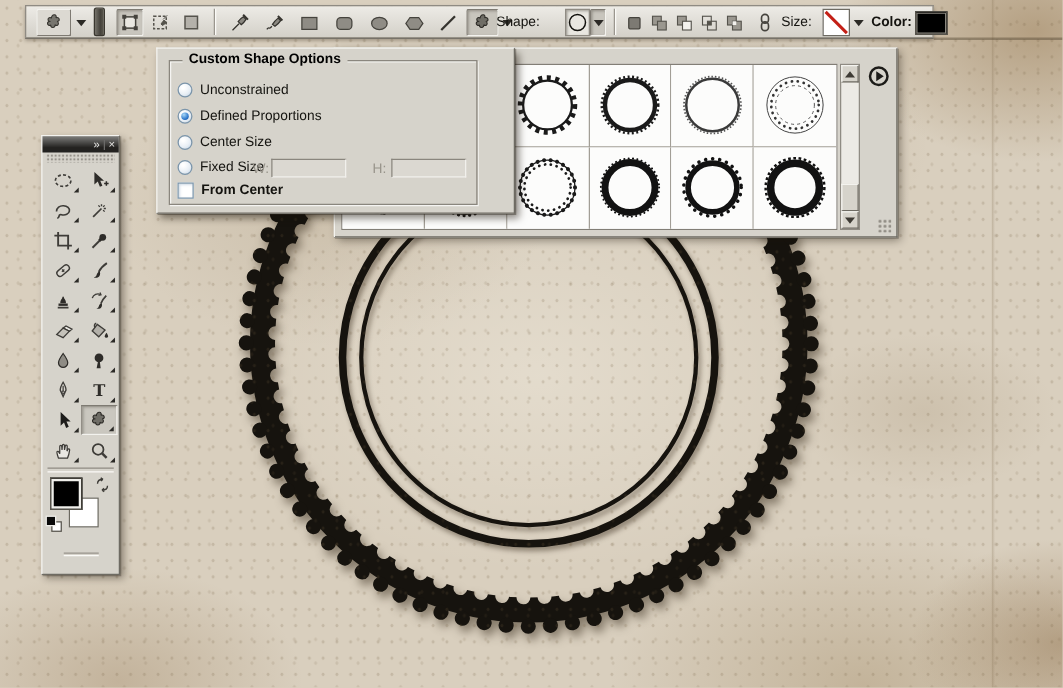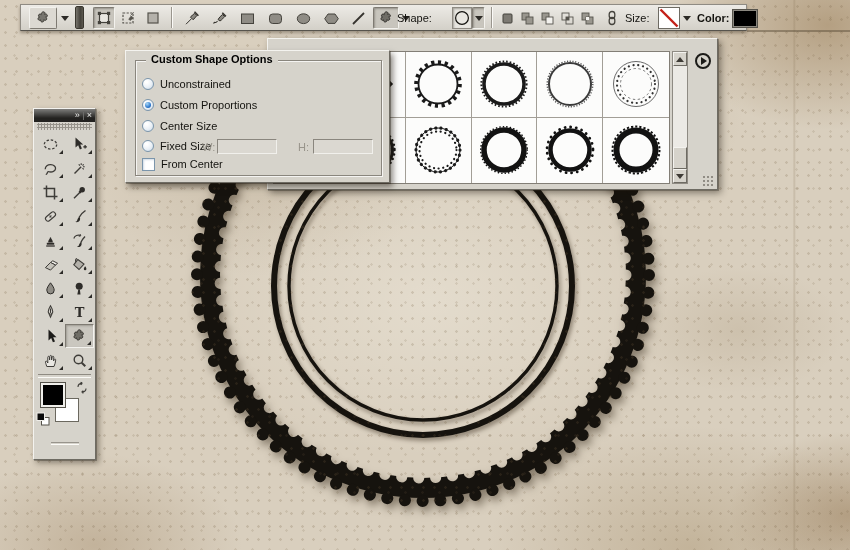--- a/index.html
+++ b/index.html
@@ -57,21 +57,21 @@
   .caret { width:0; height:0; border-left:4px solid transparent; border-right:4px solid transparent; border-top:5px solid #2c2a26; }
   .well { background:#e9e7e1; border:1px solid #8f8b83; box-shadow:inset 1px 1px 2px rgba(70,65,55,.4); }
   .swatch-none { background:#fff; border:1px solid #6e6b63; }
   .swatch-color { background:#000; border:1px solid #56534b; box-shadow:inset 0 0 0 1px #8a877f; }
 
   
   .panel {
     background:#d6d3cb;
     border:1px solid; border-color:#f4f3ef #6e6b63 #6e6b63 #f4f3ef;
   }
-  .cso-panel { left:125px; top:50px; width:265px; height:133px; z-index:10;
+  .cso-panel { left:125px; top:38px; width:287px; height:133px; z-index:10;
     box-shadow:3px 4px 6px rgba(25,18,8,.5), 1px 1px 0 rgba(60,55,45,.4); }
   .groupbox { left:9px; top:9px; width:247px; height:116px; border:1px solid #8a867e;
     box-shadow:1px 1px 0 rgba(255,255,255,.75), inset 1px 1px 0 rgba(255,255,255,.75); }
   .gb-title { left:20px; top:2px; font-size:11px; font-weight:bold; color:#000;
     background:#d6d3cb; padding:0 5px; white-space:nowrap; }
   .opt-row { position:absolute; left:16px; display:flex; align-items:center; gap:6px; height:14px; }
   .opt-label { font-size:11px; color:#14130f; white-space:nowrap; }
   .opt-label.dim { color:#98948b; }
   .radio { position:relative; width:12px; height:12px; border-radius:50%;
     background:radial-gradient(circle at 35% 30%, #fff 10%, #eaf0f6 55%, #c3d4e4 100%);
@@ -405,35 +405,35 @@
 
 <div class="abs panel cso-panel">
   <div class="abs groupbox"></div>
   <span class="abs gb-title">Custom Shape Options</span>
   <div class="opt-row" style="top:26px;">
     <span class="radio"></span>
     <span class="opt-label">Unconstrained</span>
   </div>
   <div class="opt-row" style="top:47px;">
     <span class="radio on"></span>
-    <span class="opt-label">Custom Proportions</span>
+    <span class="opt-label">Defined Proportions</span>
   </div>
   <div class="opt-row" style="top:68px;">
     <span class="radio"></span>
     <span class="opt-label">Center Size</span>
   </div>
   <div class="opt-row" style="top:88px;">
     <span class="radio"></span>
     <span class="opt-label">Fixed Size</span>
   </div>
   <span class="abs opt-label dim" style="left:76px; top:90px;">W:</span>
   <input class="wh-field" style="left: 91px; top: 88px;" disabled="" value="">
   <span class="abs opt-label dim" style="left:172px; top:90px;">H:</span>
   <input class="wh-field" style="left: 187px; top: 88px;" disabled="" value="">
-  <div class="opt-row" style="top:106px;">
+  <div class="opt-row" style="top:106px;font-weight:bold;">
     <span class="checkbox"></span>
     <span class="opt-label">From Center</span>
   </div>
 </div>
 
 <div class="abs panel toolbox">
   <div class="tb-title">
     <span>»</span>
     <span class="sep"></span>
     <span>×</span>

